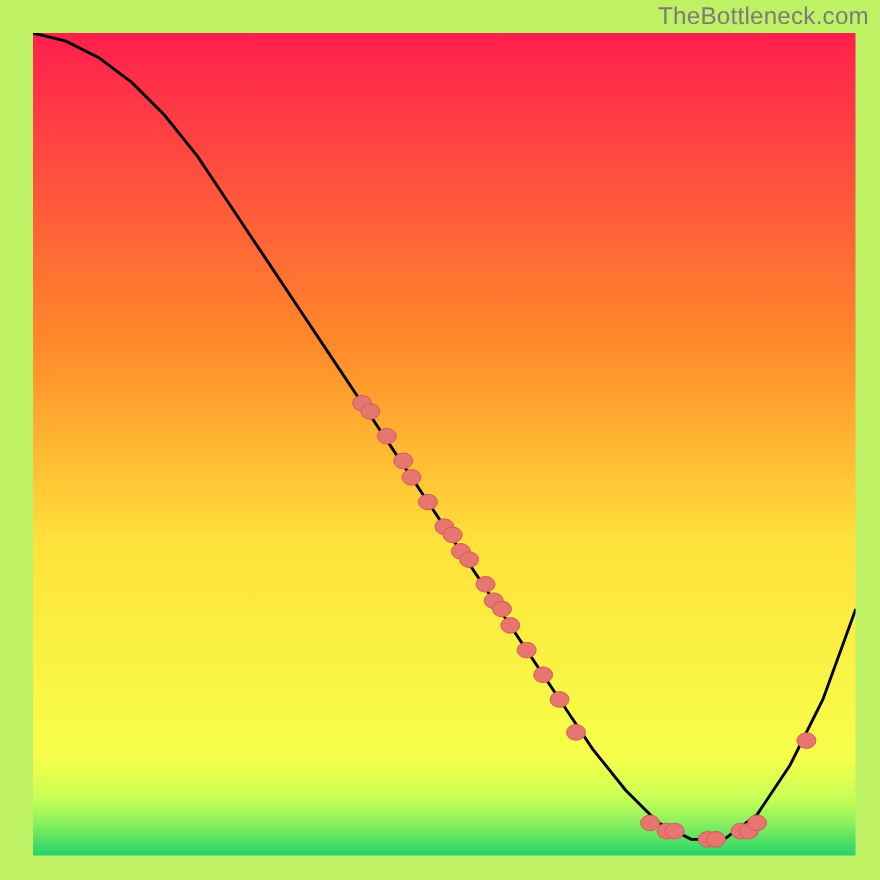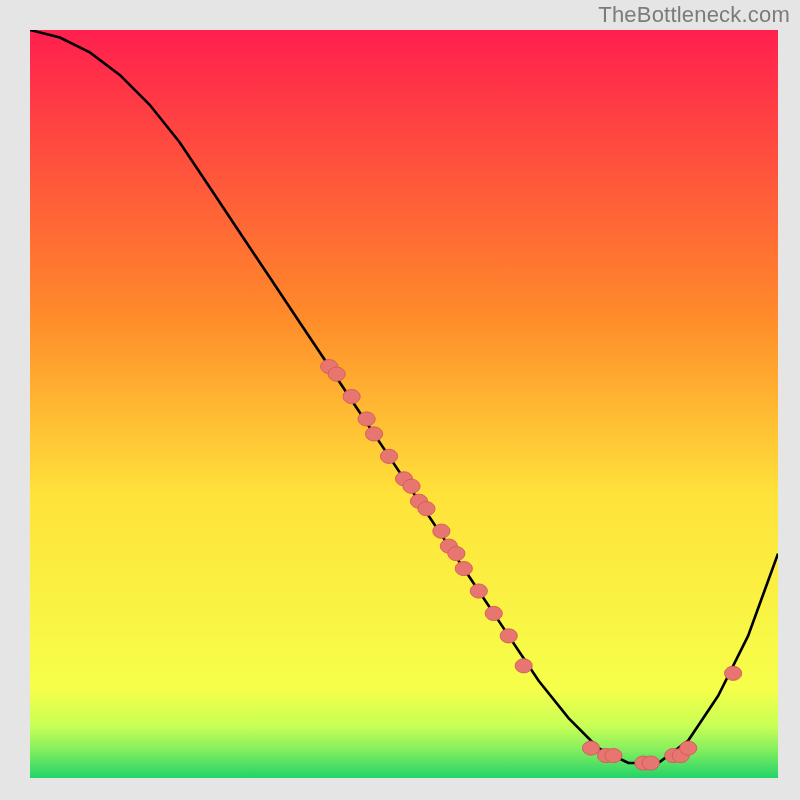--- a/index.html
+++ b/index.html
@@ -7,21 +7,21 @@
     padding: 0;
     width: 800px;
     height: 800px;
     background: #000;
     font-family: Arial, Helvetica, sans-serif;
   }
   .frame {
     position: relative;
     width: 800px;
     height: 800px;
-    background: #e5e5e5;
+    background: #bef264;
   }
   .watermark {
     position: absolute;
     top: 2px;
     right: 10px;
     color: #7b7b7b;
     font-size: 22px;
     font-weight: 500;
     letter-spacing: 0.2px;
   }

